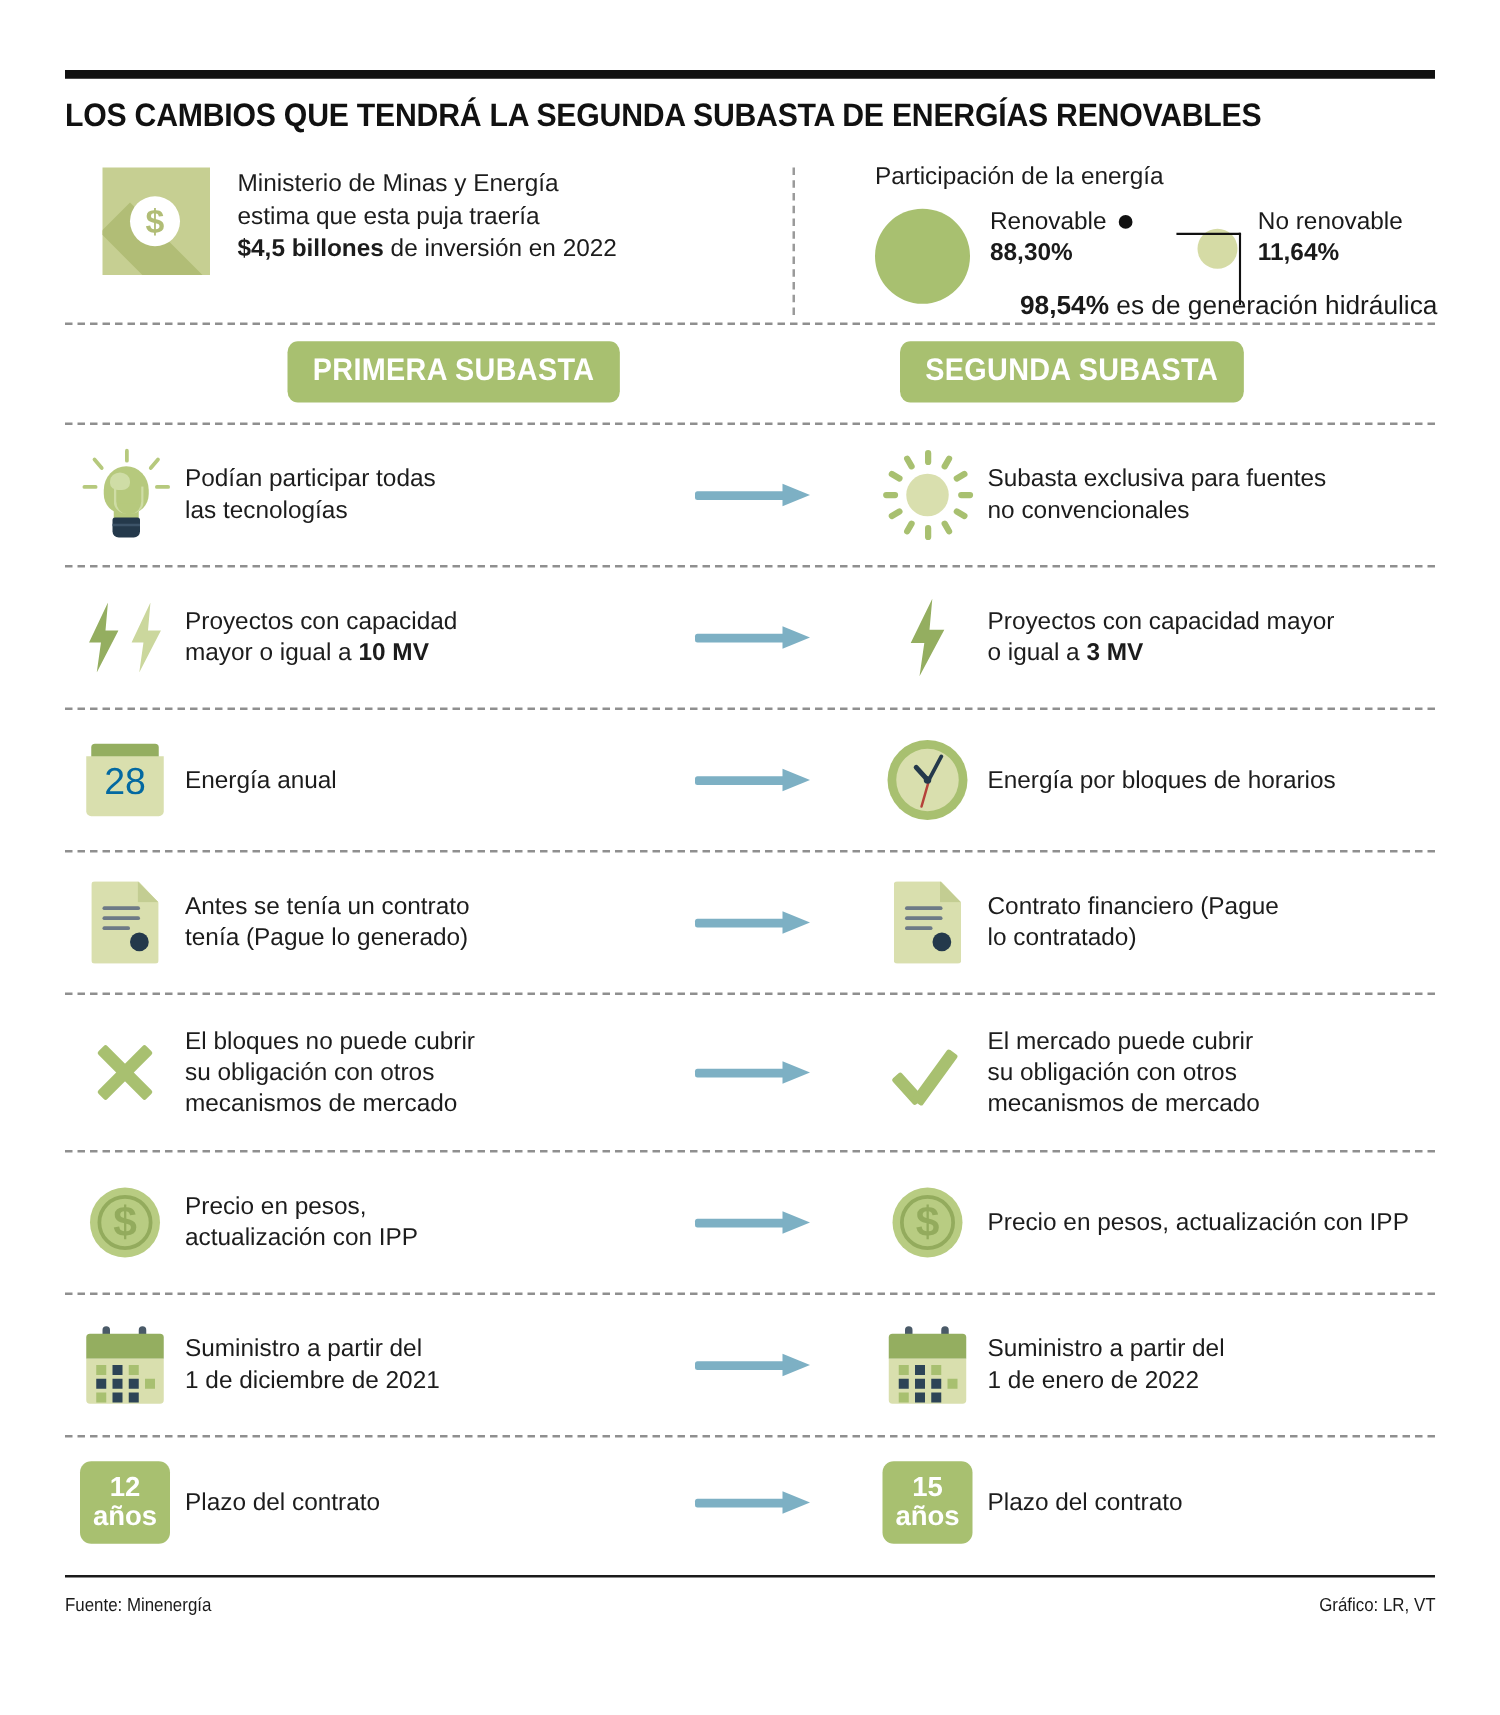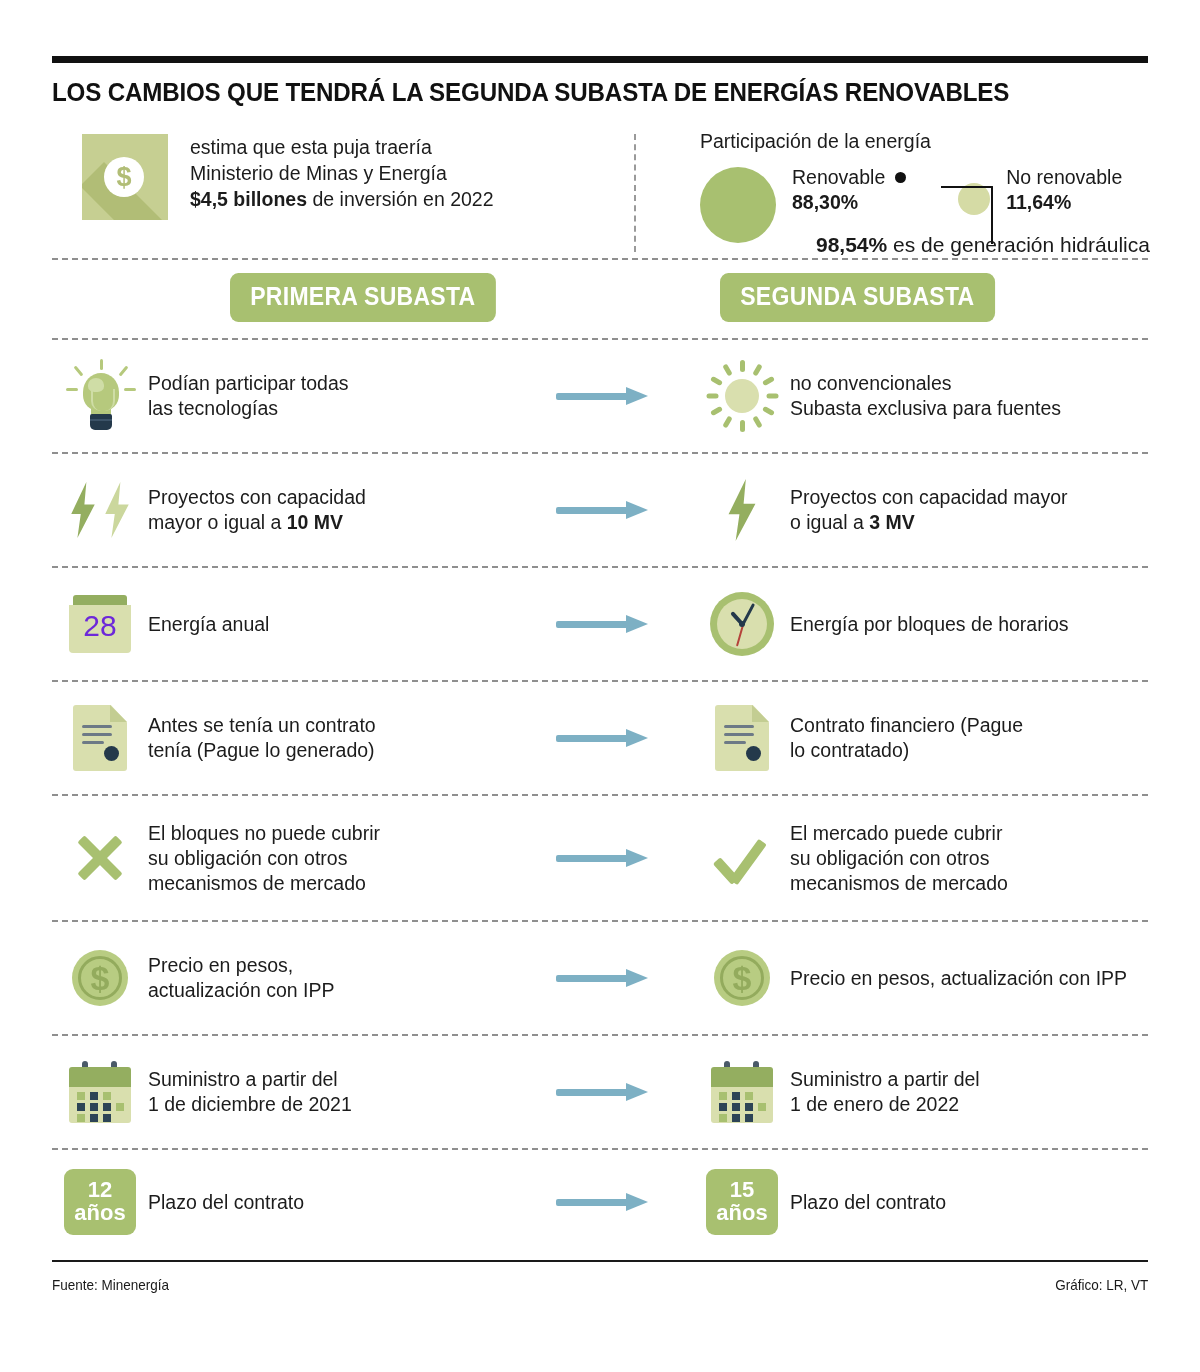--- a/index.html
+++ b/index.html
@@ -98,21 +98,21 @@
 
   .bolts{display:flex;align-items:center;gap:6px;}
   .bolt{width:28px;height:56px;background:#a8c070;clip-path:polygon(62% 0,8% 57%,42% 57%,30% 100%,92% 40%,55% 40%);}
   .bolt.dark{background:#94ae60;}
   .bolt.light{background:#cbd79d;}
   .bolt.single{width:32px;height:62px;}
 
   .cal28{position:relative;width:62px;height:58px;}
   .cal28 .top{position:absolute;left:4px;top:0;width:54px;height:13px;background:#94ae60;border-radius:3px 3px 0 0;}
   .cal28 .body{position:absolute;left:0;top:10px;width:62px;height:48px;background:#d9dfae;border-radius:0 0 4px 4px;}
-  .cal28 .num{position:absolute;left:0;top:14px;width:62px;text-align:center;font-size:30px;color:#6d28d9;font-family:"Liberation Sans",sans-serif;}
+  .cal28 .num{position:absolute;left:0;top:14px;width:62px;text-align:center;font-size:30px;color:#0369a1;font-family:"Liberation Sans",sans-serif;}
 
   .clock{position:relative;width:64px;height:64px;border-radius:50%;background:#a8c070;}
   .clock .face{position:absolute;left:7px;top:7px;width:50px;height:50px;border-radius:50%;background:#d9dfae;}
   .clock .hand{position:absolute;background:#24394b;border-radius:2px;transform-origin:50% 100%;}
   .clock .hh{left:31px;top:16px;width:4px;height:17px;transform:rotate(-42deg);}
   .clock .mh{left:31px;top:9px;width:3px;height:24px;transform:rotate(28deg);}
   .clock .sh{left:31.5px;top:11px;width:2px;height:22px;background:#b5423a;transform:rotate(196deg);}
   .clock .pin{position:absolute;left:29px;top:29px;width:6px;height:6px;border-radius:50%;background:#24394b;}
 
   .doc{position:relative;width:54px;height:66px;}
@@ -174,22 +174,22 @@
   <div class="header-zone">
 
     <div class="header-left">
       <div class="money-sq">
         <div class="shadow"></div>
         <div class="coin">
             <span>$</span>
           </div>
       </div>
       <div class="header-text">
+        <div>Ministerio de Minas y Energía</div>
         <div>estima que esta puja traería</div>
-        <div>Ministerio de Minas y Energía</div>
         <div><b>$4,5 billones</b><span> de inversión en 2022</span></div>
       </div>
     </div>
 
     <div class="header-div"></div>
 
     <div class="header-right">
       <div class="part-title">Participación de la energía</div>
       <div class="part-row">
         <div class="big-circle"></div>
@@ -261,22 +261,22 @@
             <i class="ray" style="transform: rotate(150deg);"></i>
             <i class="ray" style="transform: rotate(180deg);"></i>
             <i class="ray" style="transform: rotate(210deg);"></i>
             <i class="ray" style="transform: rotate(240deg);"></i>
             <i class="ray" style="transform: rotate(270deg);"></i>
             <i class="ray" style="transform: rotate(300deg);"></i>
             <i class="ray" style="transform: rotate(330deg);"></i>
           </div>
       </div>
       <div class="txt">
+        <div>Subasta exclusiva para fuentes</div>
         <div>no convencionales</div>
-        <div>Subasta exclusiva para fuentes</div>
       </div>
     </div>
   </div>
 
   <div class="hr"></div>
 
   <div class="row" style="height:112px;">
     <div class="col col-left">
       <div class="icon-box">
         <div class="bolts">

